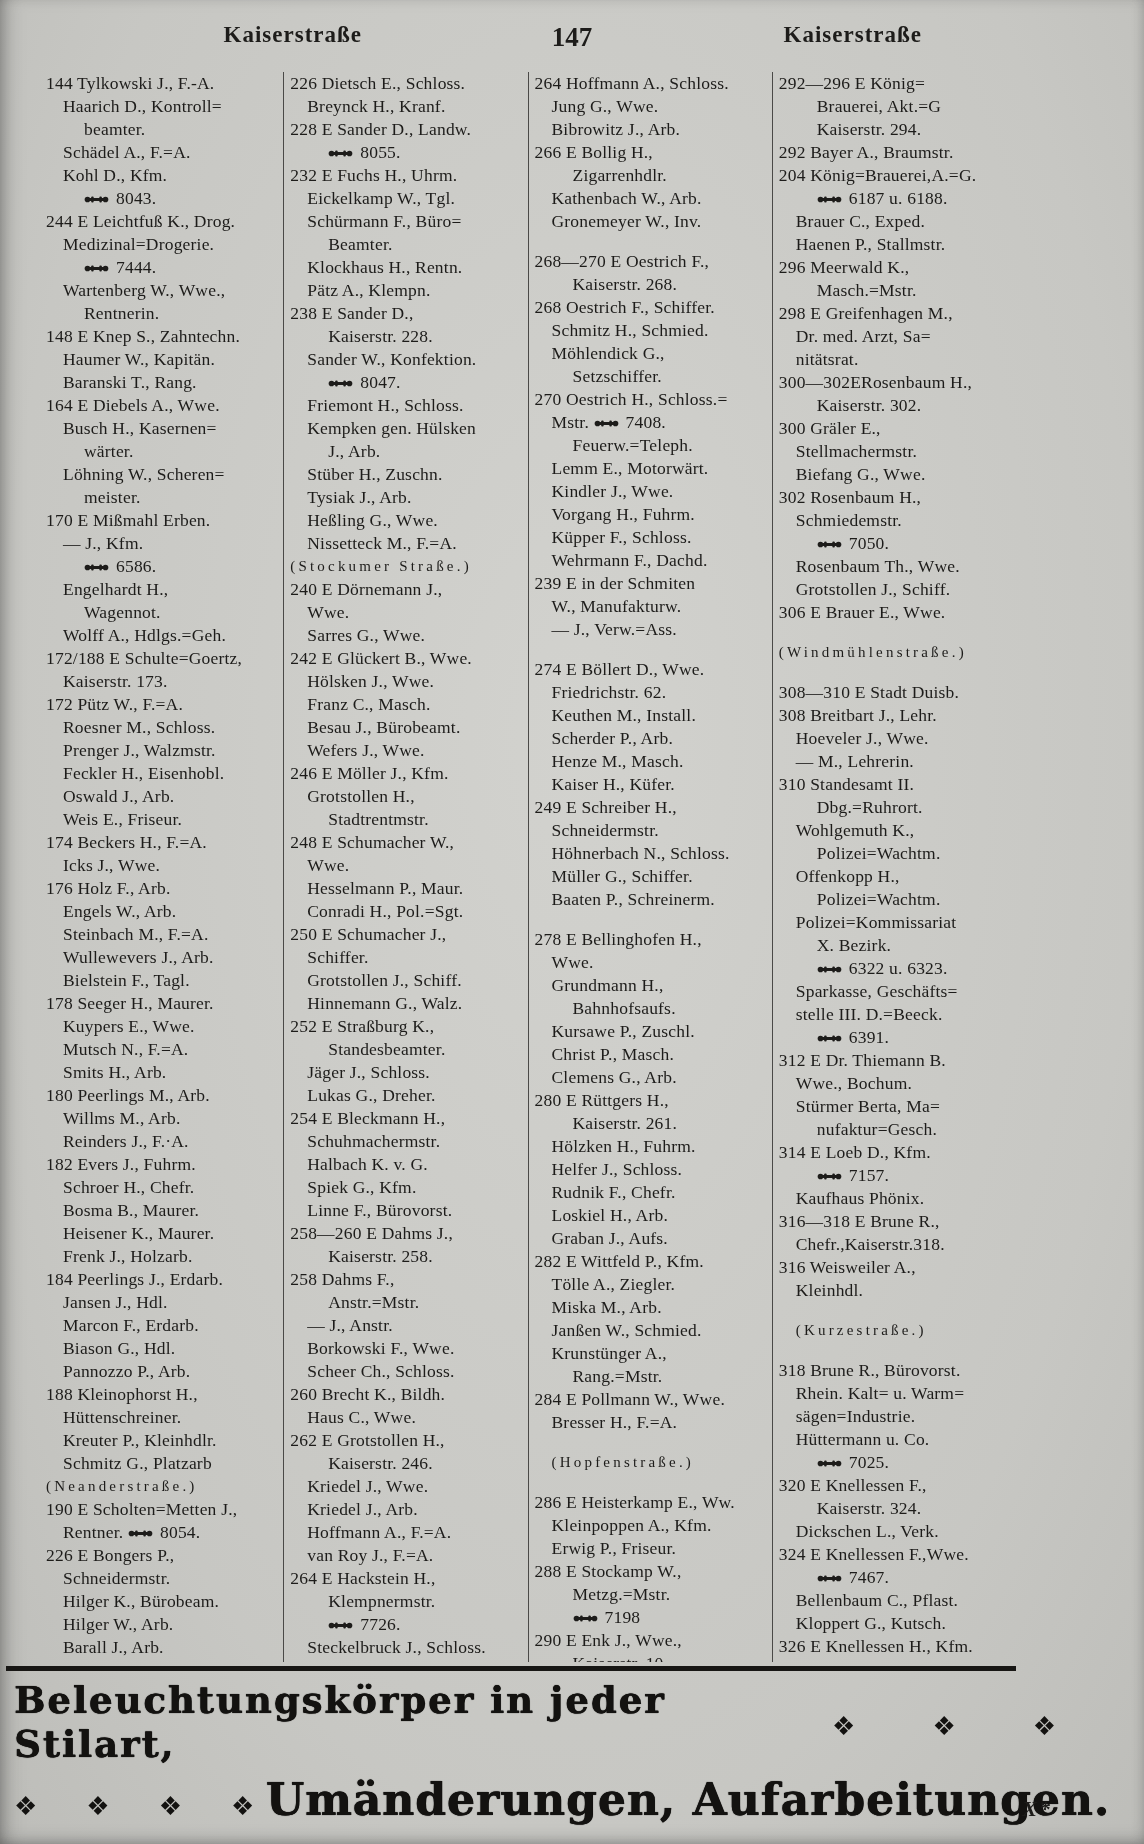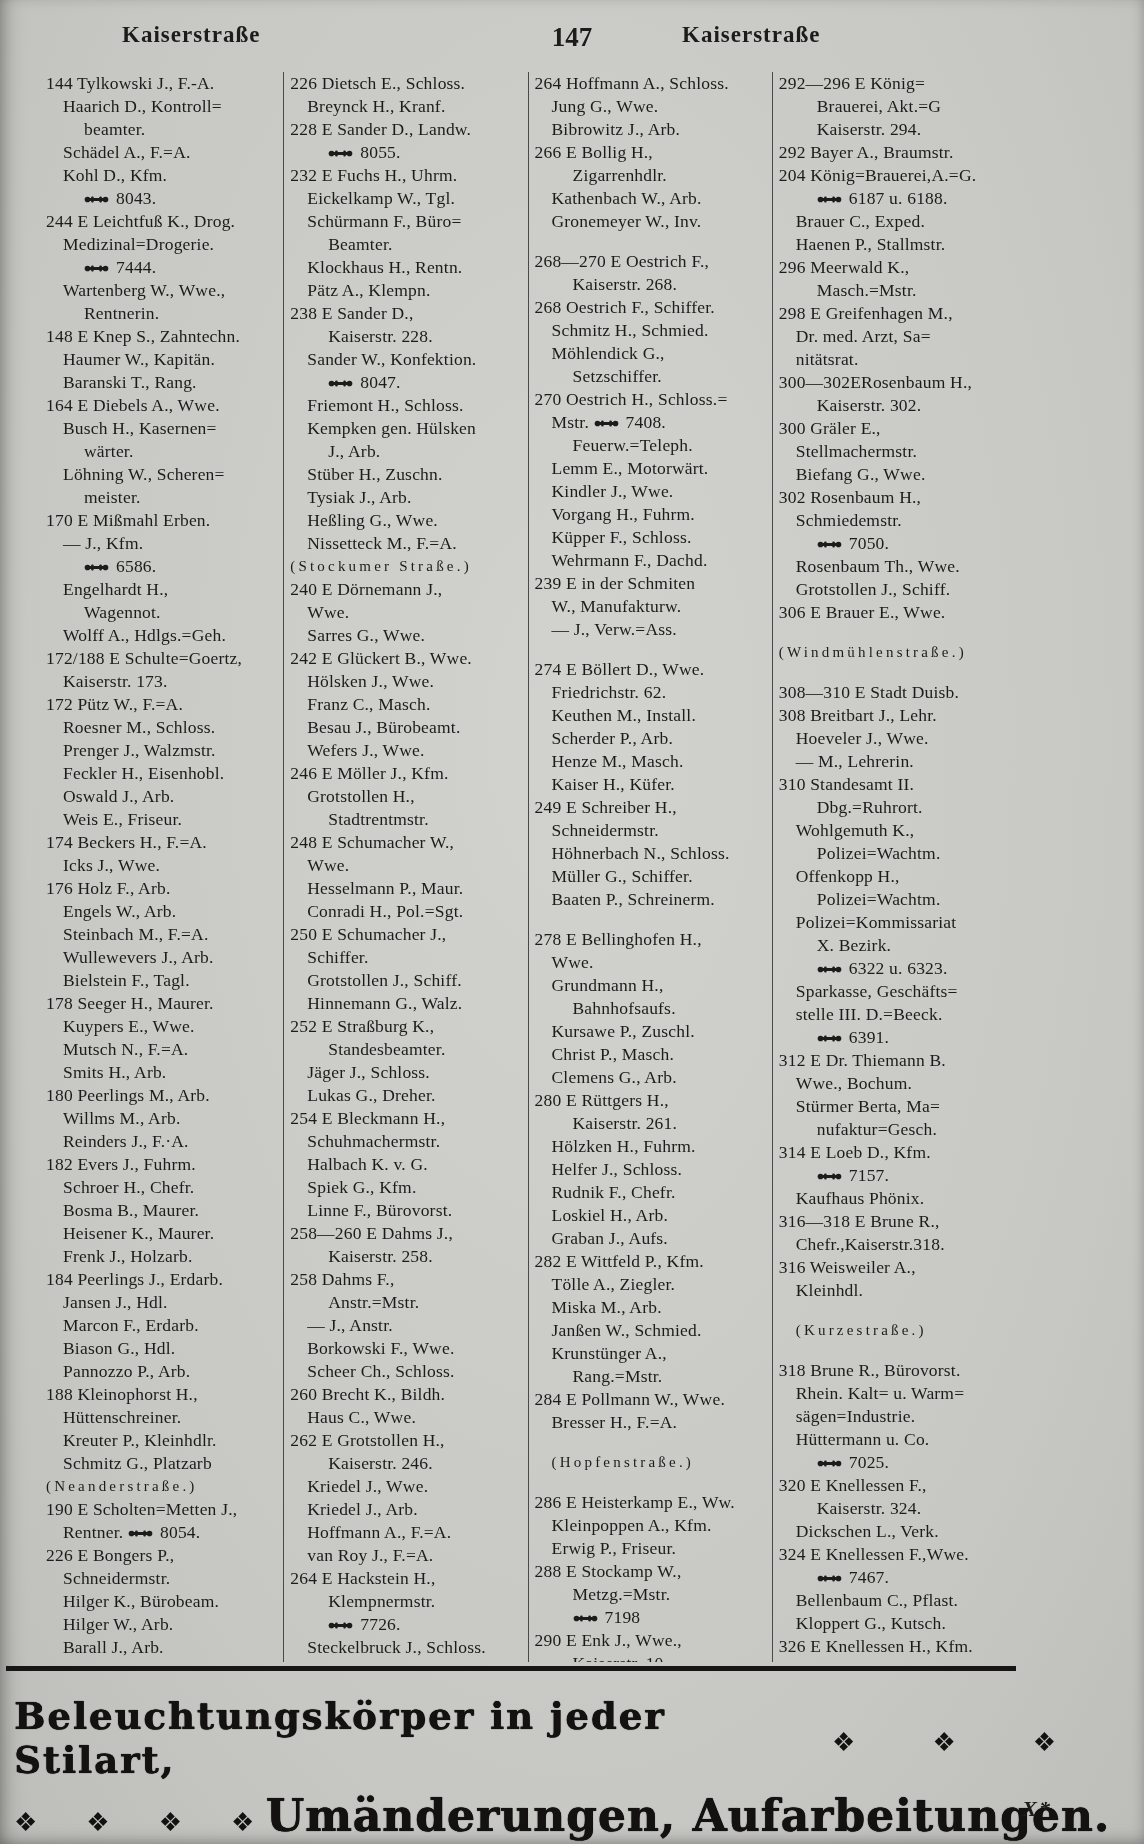--- a/index.html
+++ b/index.html
@@ -7,21 +7,21 @@
     position:relative;
     width:1144px;height:1844px;
     background:#cbcbc7;
     background-image:radial-gradient(ellipse at 50% 40%, #d2d2ce 0%, #c7c7c3 70%, #bdbdb9 100%);
     box-shadow:inset 14px 0 22px -14px rgba(40,40,40,.55), inset -6px 0 14px -8px rgba(60,60,60,.35), inset 0 -10px 18px -10px rgba(50,50,50,.4);
     font-family:"Liberation Serif", serif;
     color:#1d1c1a;
     overflow:hidden;
   }
   .header{position:absolute;top:22px;left:0;width:100%;height:34px;}
-  .header .street{position:absolute;width:240px;text-align:left;font-weight:bold;font-size:23px;letter-spacing:1px;}
+  .header .street{position:absolute;width:240px;text-align:right;font-weight:bold;font-size:23px;letter-spacing:1px;}
   .header .street.left{left:122px;}
   .header .street.right{left:682px;}
   .header .pageno{position:absolute;left:472px;width:200px;text-align:center;font-size:27px;font-weight:bold;}
   .cols{
     position:absolute;top:72px;left:40px;width:976px;height:1590px;
     display:flex;
   }
   .col{flex:1 1 0;padding:0 2px 0 6px;overflow:hidden;}
   .col + .col{border-left:1.5px solid #4a4947;}
   .ln{
@@ -32,21 +32,21 @@
   }
   .ln.i1{padding-left:17px;}
   .ln.i2{padding-left:38px;}
   .ln.sp{letter-spacing:3.2px;font-size:15px;}
   .ln.gap{margin-top:17px;}
   .phone{display:inline-block;vertical-align:baseline;margin-right:7px;}
   .phone svg{display:inline-block;vertical-align:-1px;fill:#1d1c1a;}
   .footer-rule{position:absolute;left:6px;top:1666px;width:1010px;height:5px;background:#171614;}
   .banner{position:absolute;left:14px;top:1678px;width:1104px;}
   .banner-row{display:flex;align-items:center;justify-content:space-between;font-family:"DejaVu Serif", serif;font-weight:bold;color:#131210;}
-  .banner-row.r1{font-size:37px;letter-spacing:2px;padding-right:60px;margin-top:16px;}
+  .banner-row.r1{font-size:37px;letter-spacing:2px;padding-right:60px;}
   .banner-row.r2{font-size:44px;letter-spacing:1px;margin-top:8px;padding-right:8px;}
   .banner-text{text-shadow:0 0 1px #131210, .6px 0 0 #131210;}
   .diamond{font-family:"DejaVu Sans", sans-serif;font-size:26px;}
   .page-mark{position:absolute;right:92px;top:1796px;font-size:22px;font-weight:bold;font-style:italic;letter-spacing:2px;}
 </style>
 </head>
 <body>
 
 <div class="page">
 

